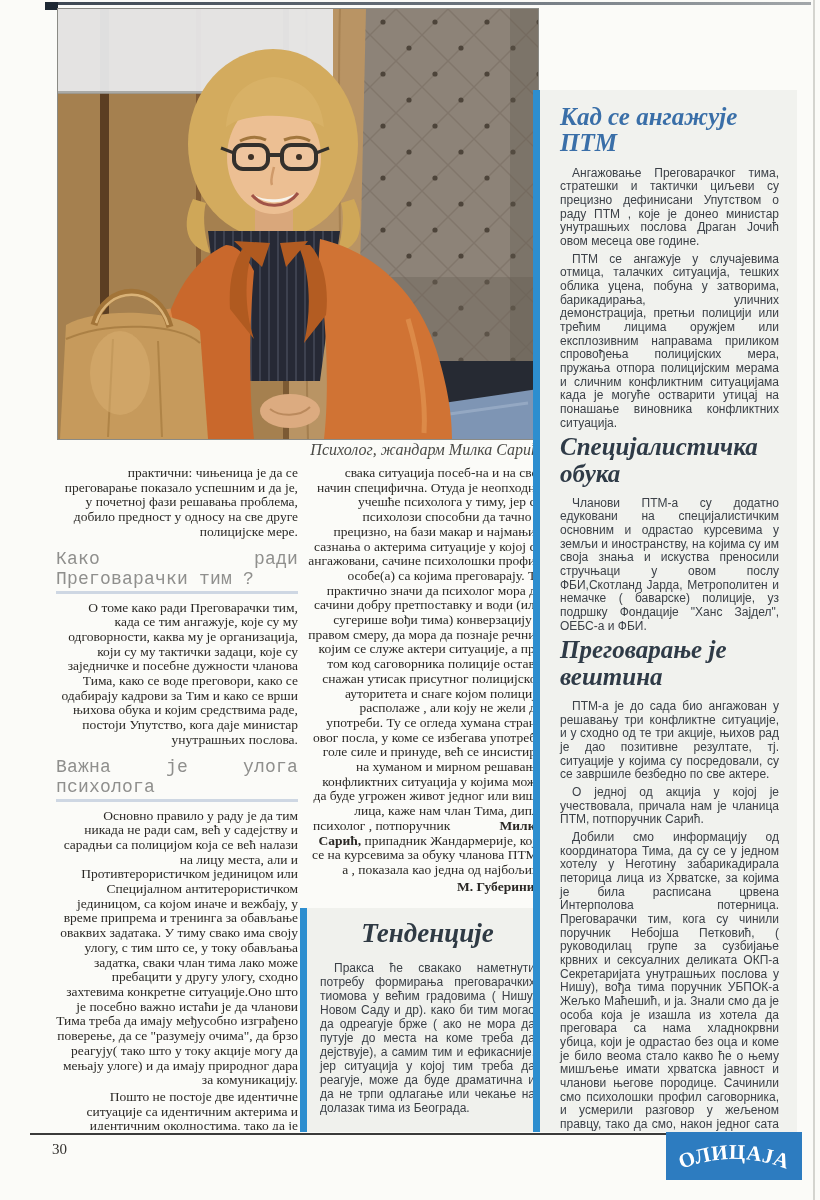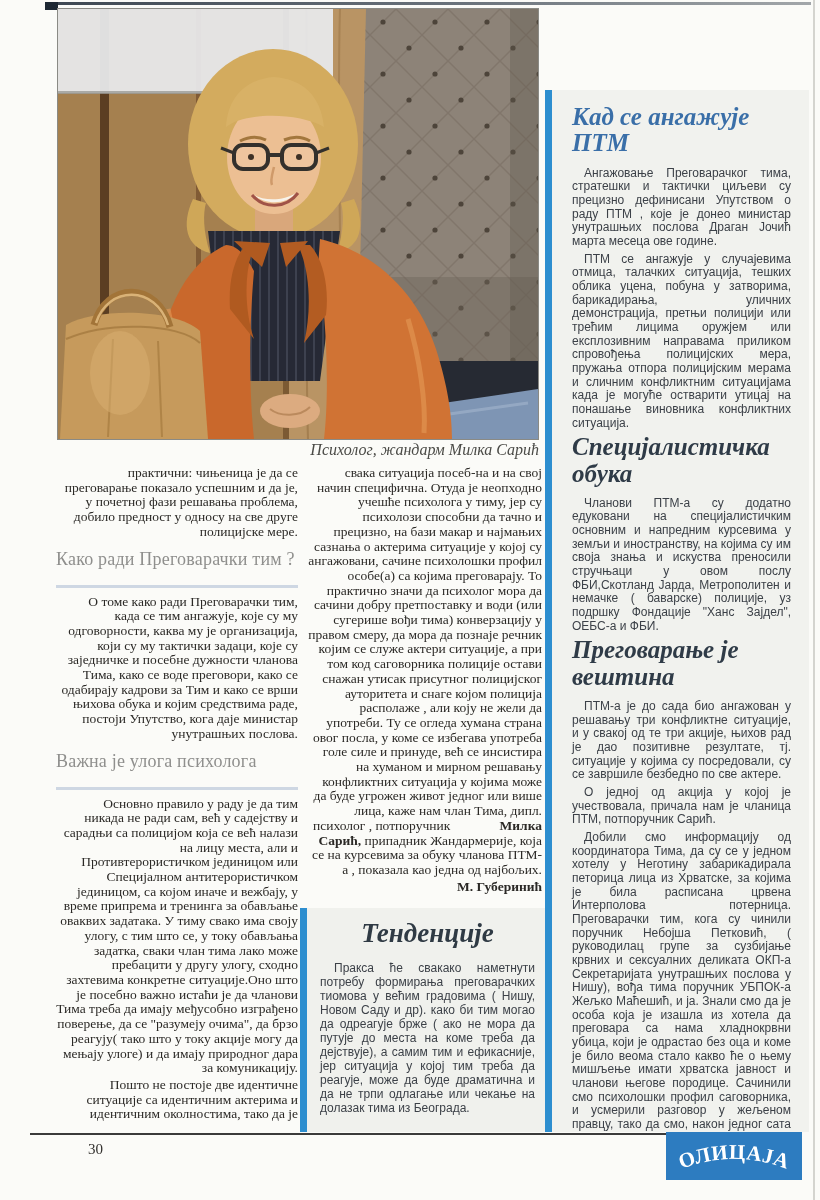--- a/index.html
+++ b/index.html
@@ -21,51 +21,51 @@
   .caption { position:absolute; left:57px; top:441px; width:482px; text-align:right;
     font-style:italic; font-size:16px; color:#4a4a46; }
 
   
   .col { position:absolute; overflow:hidden; text-align:justify; }
   .col-left  { left:56px;  top:466px; width:242px; height:664px; }
   .col-mid   { left:308px; top:466px; width:234px; height:440px; }
   .serif-body p { margin:0 0 2px 0; font-size:13.5px; line-height:1.09;text-align:right; }
   .serif-body p.indent { text-indent:16px; }
   .subhead {
-    font-family:Liberation Serif, serif; font-weight:400;
+    font-family:Liberation Mono, monospace; font-weight:400;
     font-size:18px; color:#8f8f8d; letter-spacing:.2px;
-    margin:9px 0 7px 0; padding-bottom:15px;
+    margin:9px 0 7px 0; padding-bottom:2px;
     border-bottom:3px solid rgba(140,162,196,.40);
   }
   .byline { text-align:right; font-weight:bold; font-size:14px; margin-top:3px; }
   .bold-name { font-weight:bold;margin-left:46px; }
 
   
   .tbox { position:absolute; left:300px; top:908px; width:246px; height:224px;
     background:#f0f1ed; border-left:7px solid #2d8ecf; box-sizing:border-box;
     padding:6px 11px 0 13px; overflow:hidden; }
   .tbox-title { font-family:"Liberation Serif", serif; font-style:italic; font-weight:bold;
     font-size:27px; color:#2f3a44; text-align:center; margin:4px 0 12px 0; }
   .tbox-body { font-family:"Liberation Sans", sans-serif; font-size:12px; line-height:1.17;
     color:#3c4148; text-align:justify; text-indent:14px; margin:0; }
 
   
-  .rpanel { position:absolute; left:545px; top:90px; width:264px; height:1042px;
+  .rpanel { position:absolute; left:533px; top:90px; width:264px; height:1042px;
     background:#f1f2ee; border-left:7px solid #2d8ecf; box-sizing:border-box;
     padding:12px 18px 10px 20px; overflow:hidden;
     font-family:"Liberation Sans", sans-serif; color:#3c4148; text-align:justify; }
   .rpanel p { font-size:12px; line-height:1.14; margin:0 0 4px 0; text-indent:12px; }
   .rhead { font-family:"Liberation Serif", serif; font-style:italic; font-weight:bold;
     font-size:25px; margin:2px 0 10px 0; text-align:left; text-indent:0; line-height:1.05; }
   .rhead.blue { color:#3a6fa8; }
   .rhead.dark { color:#2f3b47; }
 
   
   .footer-rule { position:absolute; left:30px; top:1133px; width:636px; height:2px; background:#3b3b3b; }
-  .page-number { position:absolute; left:52px; top:1141px; font-size:15px; color:#33312e;margin-left:36px; }
+  .page-number { position:absolute; left:52px; top:1141px; font-size:15px; color:#33312e; }
   .logo { position:absolute; left:666px; top:1132px; width:136px; height:48px; background:#2d7cc0; }
   .logo svg { display:block; width:100%; height:100%; }
   .logo-text { fill:#ffffff; font-family:"Liberation Serif", serif; font-weight:bold;
     font-size:21px; letter-spacing:.5px; }
 </style>
 </head>
 <body>
 
 <div class="page">
 
@@ -183,26 +183,26 @@
     <p class="byline">М. Губеринић</p>
   </div>
 
   <div class="tbox">
     <div class="tbox-title">Тенденције</div>
     <p class="tbox-body">Пракса  ће  свакако  наметнути потребу формирања преговарачких тиомова у већим  градовима ( Нишу, Новом Саду и др). како би  тим могао да одреагује брже ( ако не мора да путује до места на коме треба да дејствује), а самим тим и ефикасније, јер ситуација у којој тим треба да реагује, може да буде драматична и да не трпи одлагање или чекање на долазак тима из Београда.</p>
   </div>
 
   <div class="rpanel">
     <div class="rhead blue">Кад се ангажује ПТМ</div>
-    <p>Ангажовање Преговарачког тима, стратешки  и  тактички  циљеви  су прецизно  дефинисани  Упутством о раду ПТМ , које је донео министар унутрашњих послова Драган Јочић марта месеца ове године.</p>
+    <p>Ангажовање Преговарачког тима, стратешки  и  тактички  циљеви  су прецизно  дефинисани  Упутством о раду ПТМ , које је донео министар унутрашњих послова Драган Јочић овом месеца ове године.</p>
     <p>ПТМ се ангажује у случајевима отмица, талачких ситуација, тешких облика уцена, побуна у затворима, барикадирања,  уличних  демонстрација, претњи полицији или трећим лицима оружјем или експлозивним направама приликом  спровођења  полицијских мера,  пружања  отпора  полицијским мерама и сличним конфликтним ситуацијама када је могуће остварити утицај на понашање виновника конфликтних ситуација.</p>
     <div class="rhead dark">Специјалистичка обука</div>
-    <p>Чланови ПТМ-а су  додатно едуковани на специјалистичким основним и напредним  курсевима у земљи и иностранству, на којима су им своја знања и искуства преносили стручњаци у овом послу ФБИ,Скотланд Јарда, Метрополитен  и немачке ( баварске) полиције,  уз  подршку  Фондације "Ханс Зајдел", ОЕБС-а и ФБИ.</p>
+    <p>Чланови ПТМ-а су  додатно едуковани на специјалистичким основним и одрастао  курсевима у земљи и иностранству, на којима су им своја знања и искуства преносили стручњаци у овом послу ФБИ,Скотланд Јарда, Метрополитен  и немачке ( баварске) полиције,  уз  подршку  Фондације "Ханс Зајдел", ОЕБС-а и ФБИ.</p>
     <div class="rhead dark">Преговарање је вештина</div>
-    <p>ПТМ-а  је до сада био ангажован у решавању три  конфликтне  ситуације, и у свакој од те три акције, њихов рад је дао позитивне резултате, тј. ситуације у којима су посредовали, су се завршиле  безбедно по све актере.</p>
+    <p>ПТМ-а  је до сада био ангажован у решавању три  конфликтне  ситуације, и у сходно од те три акције, њихов рад је дао позитивне резултате, тј. ситуације у којима су посредовали, су се завршиле  безбедно по све актере.</p>
     <p>О једној од акција у којој је учествовала, причала нам је чланица ПТМ, потпоручник Сарић.</p>
     <p>Добили смо  информацију од координатора Тима, да  су се у једном хотелу у Неготину забарикадирала петорица лица из Хрватске, за којима је била расписана црвена Интерполова потерница. Преговарачки тим, кога су чинили  поручник Небојша Петковић, ( руководилац групе за сузбијање крвних и сексуалних деликата ОКП-а Секретаријата  унутрашњих  послова  у Нишу), вођа тима поручник УБПОК-а Жељко Маћешић, и ја. Знали смо да је особа која је изашла из хотела да преговара са нама  хладнокрвни убица, који је одрастао без оца и коме је било веома стало какво ће о њему мишљење имати хрватска јавност и чланови његове породице. Сачинили смо психолошки профил саговорника, и усмерили разговор у жељеном правцу, тако да смо, након једног сата и 25 минута преговора, постигли циљ- сва петорица су се предала полицији без икаквих последица, било по њих било по полицајце.</p>
   </div>
 
   <div class="footer-rule"></div>
   <div class="page-number">30</div>
   <div class="logo">
     <svg viewBox="0 0 136 48">
       <path id="logoArc" d="M 8 40 Q 68 14 128 40" fill="none"></path>
       <text class="logo-text"><textPath href="#logoArc" startOffset="50%" text-anchor="middle">ПОЛИЦАЈАЦ</textPath></text>

